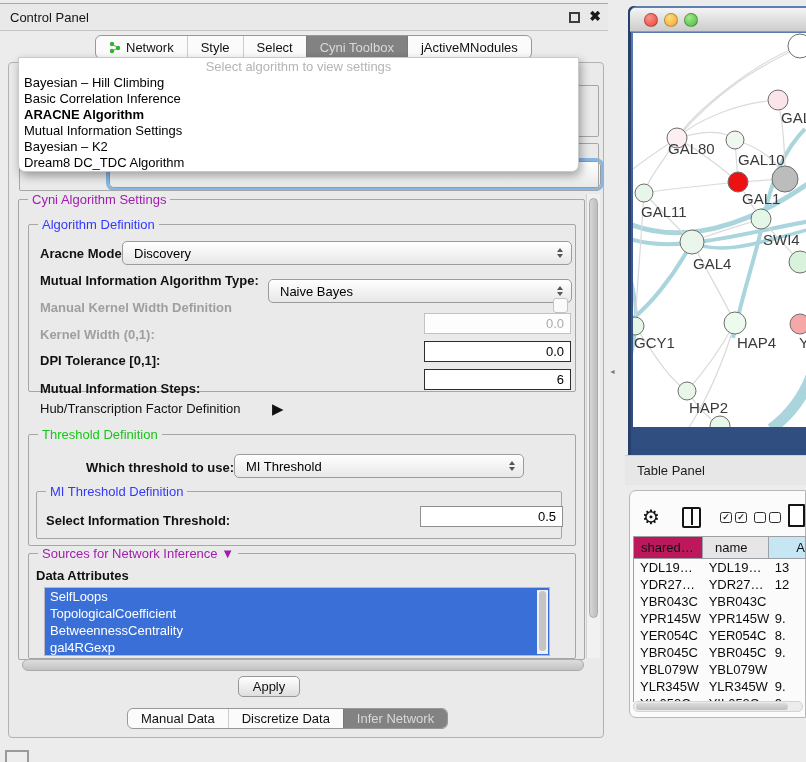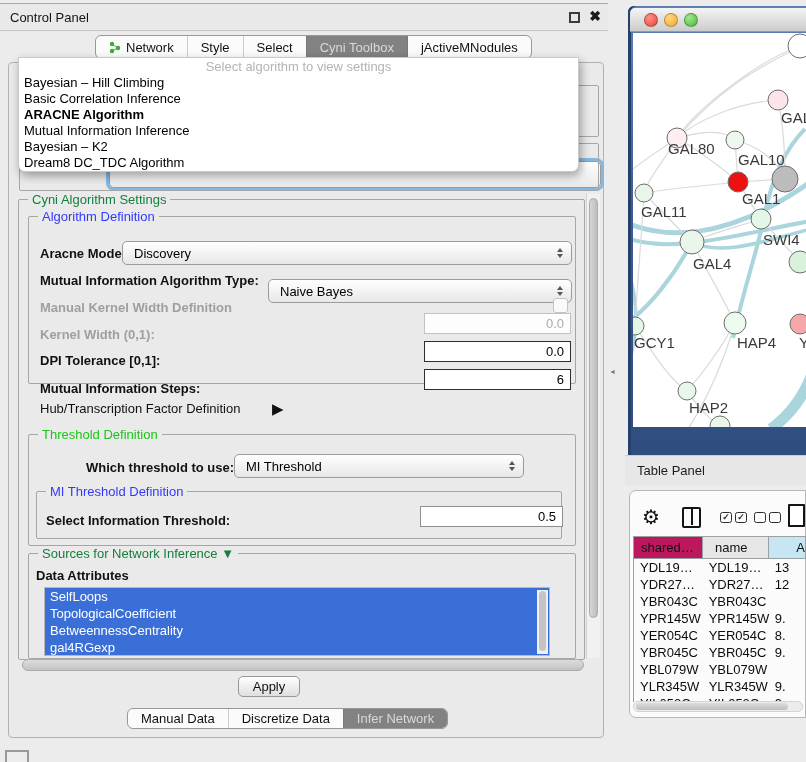--- a/index.html
+++ b/index.html
@@ -21,21 +21,21 @@
   .tab:first-child { border-left:none; }
   .tab.selected { background:#828282; color:#d9d9d9; border-left-color:#7a7a7a; }
   .tab.selected + .tab { border-left-color:#7a7a7a; }
 
   
   .mainpanel { position:absolute; left:8px; top:62px; width:596px; height:676px; background:#eaeaea;
                border:1px solid #b2b2b2; border-radius:4px; }
 
   
   .gbox { position:absolute; border:1px solid #a6a6a6; border-radius:2px; }
-  .gbox-title { position:absolute; top:-8px; left:9px; background:#eaeaea; padding:0 4px; font-size:13px; color:#15803d; white-space:nowrap; }
+  .gbox-title { position:absolute; top:-8px; left:9px; background:#eaeaea; padding:0 4px; font-size:13px; color:#a21caf; white-space:nowrap; }
   .combo-ghost { position:absolute; left:100px; top:98px; width:492px; height:27px; border:1px solid #9b9b9b; border-radius:5px;
                  background:linear-gradient(#ffffff,#e9e9e9); box-shadow:0 0 0 3px #85b7e4; }
 
   
   .popup { position:absolute; left:18px; top:57px; width:561px; height:115px; background:#ffffff;
            border:1px solid #c9c9c9; border-radius:0 0 7px 7px; box-shadow:2px 4px 10px rgba(0,0,0,0.35);
            z-index:40; padding-top:1px; }
   .popup .prompt { text-align:center; color:#b4b4b4; font-size:13px; height:16px; line-height:15px; }
   .popup .item { font-size:13px; height:16px; line-height:16px; padding-left:5px; color:#000; white-space:nowrap; }
   .popup .item.selected { font-weight:bold; }
@@ -135,34 +135,34 @@
     <div class="combo-ghost"></div>
     <div class="gbox" style="left:10px; top:80px; width:580px; height:48px;"></div>
   </div>
 
   <div class="popup">
     <div class="prompt">Select algorithm to view settings</div>
     <div id="algo-list">
         <div class="item">Bayesian – Hill Climbing</div>
         <div class="item">Basic Correlation Inference</div>
         <div class="item selected">ARACNE Algorithm</div>
-        <div class="item">Mutual Information Inference</div>
+        <div class="item">Mutual Information Settings</div>
         <div class="item">Bayesian – K2</div>
         <div class="item">Dream8 DC_TDC Algorithm</div>
       </div>
   </div>
 
   <div class="gbox" style="left:18px; top:199px; width:567px; height:461px; background:#eaeaea;">
     <span class="gbox-title">Cyni Algorithm Settings</span>
   </div>
   <div class="vscroll">
       <div class="thumb"></div>
     </div>
 
-  <div class="gbox" style="left:28px; top:216px; width:548px; height:168px;">
+  <div class="gbox" style="left:28px; top:224px; width:548px; height:168px;">
     <span class="gbox-title" style="color: rgb(49, 57, 251);">Algorithm Definition</span>
   </div>
 
   <span class="flabel" style="left:40px; top:246px;">Aracne Mode:</span>
   <div class="combo" style="left:122px; top:241px; width:450px;">
     <span>Discovery</span>
     <span class="arrows">
         <span class="arr-up"></span>
         <span class="arr-dn"></span>
       </span>

